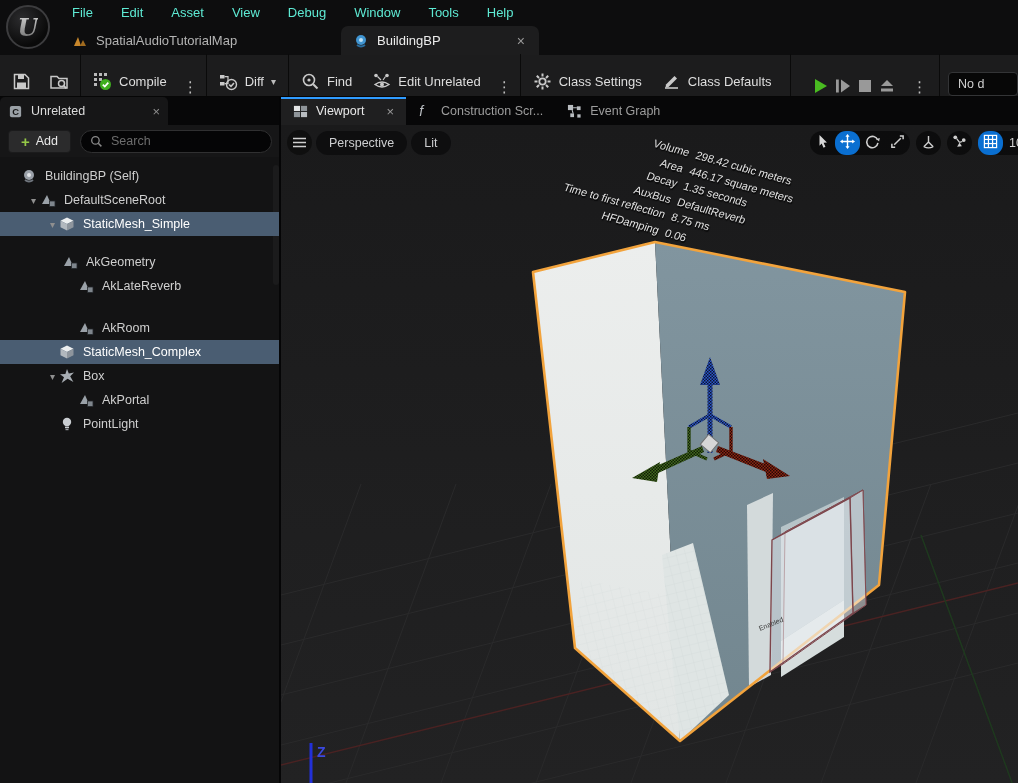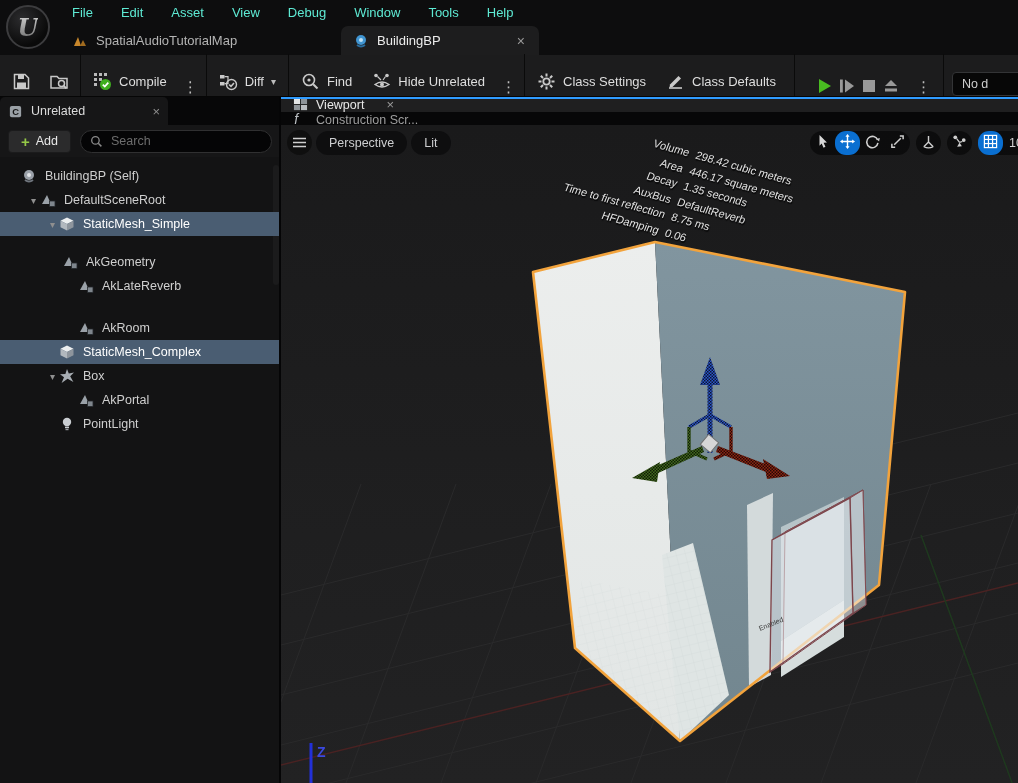--- a/index.html
+++ b/index.html
@@ -53,21 +53,21 @@
   .trow{height:24px;display:flex;align-items:center;font-size:12.5px;color:#cfcfcf;position:relative;}
   .trow.sel{background:#4a5d72;color:#fff;}
   .trow .slot{width:13px;flex:0 0 auto;display:flex;justify-content:center;color:#8f8f8f;font-size:10px;}
   .trow .ticon{width:17px;height:17px;flex:0 0 auto;margin-right:7px;}
   .tree-scroll{position:absolute;right:1px;top:8px;width:6px;height:120px;background:#2a2a2b;border-radius:3px;opacity:.35;}
 
   .vdivider{position:absolute;left:279px;top:97px;width:2px;height:686px;background:#050506;}
 
   
   .main-area{position:absolute;left:281px;top:97px;width:737px;height:686px;background:#070708;}
-  .main-tabbar{position:absolute;left:0;top:0;width:100%;height:28px;background:#070708;display:flex;flex-direction:column;}
+  .main-tabbar{position:absolute;left:0;top:0;width:100%;height:28px;background:#070708;display:flex;}
   .mtab{height:28px;display:flex;align-items:center;gap:8px;padding:0 12px;font-size:12.5px;color:#9d9d9d;position:relative;}
   .mtab .ticon{width:15px;height:15px;}
   .mtab.active{background:#1f1f20;color:#e8e8e8;border-radius:2px 2px 0 0;}
   .mtab.active::before{content:"";position:absolute;left:0;top:0;right:0;height:2px;background:#2f9bff;}
   .mtab .close{color:#9a9a9a;font-size:13px;margin-left:14px;}
 
   .viewport{position:absolute;left:0;top:28px;width:737px;height:658px;background:linear-gradient(#1a1a1b,#222223);overflow:hidden;}
   .viewport svg.scene{position:absolute;left:0;top:0;}
 
   .vp-left-controls{position:absolute;left:6px;top:5px;display:flex;align-items:center;gap:4px;}
@@ -183,21 +183,21 @@
       <span>Find</span>
     </span>
     <span class="tb-btn">
       <span class="tb-icon"><svg width="20" height="19" viewBox="0 0 20 19">
             <circle cx="4" cy="3.5" r="1.8" fill="#c9c9c9"></circle>
             <circle cx="15" cy="3.5" r="1.8" fill="#c9c9c9"></circle>
             <path d="M5.5,4.5 L9,8 M13.5,4.5 L11,8" stroke="#c9c9c9" stroke-width="1.2"></path>
             <path d="M3,12.5 Q10,7.5 17,12.5 Q10,17.5 3,12.5 Z" fill="none" stroke="#c9c9c9" stroke-width="1.4"></path>
             <circle cx="10" cy="12.5" r="2" fill="#c9c9c9"></circle>
           </svg></span>
-      <span>Hide Unrelated</span>
+      <span>Edit Unrelated</span>
     </span>
     <span class="tb-kebab">⋮</span>
     <span class="tb-sep"></span>
     <span class="tb-btn">
       <span class="tb-icon"><svg width="19" height="19" viewBox="0 0 19 19">
             <circle cx="9.5" cy="9.5" r="3.2" fill="none" stroke="#c9c9c9" stroke-width="1.8"></circle>
             <g stroke="#c9c9c9" stroke-width="2">
               <line x1="9.5" y1="1.5" x2="9.5" y2="4.5"></line>
               <line x1="9.5" y1="14.5" x2="9.5" y2="17.5"></line>
               <line x1="1.5" y1="9.5" x2="4.5" y2="9.5"></line>

